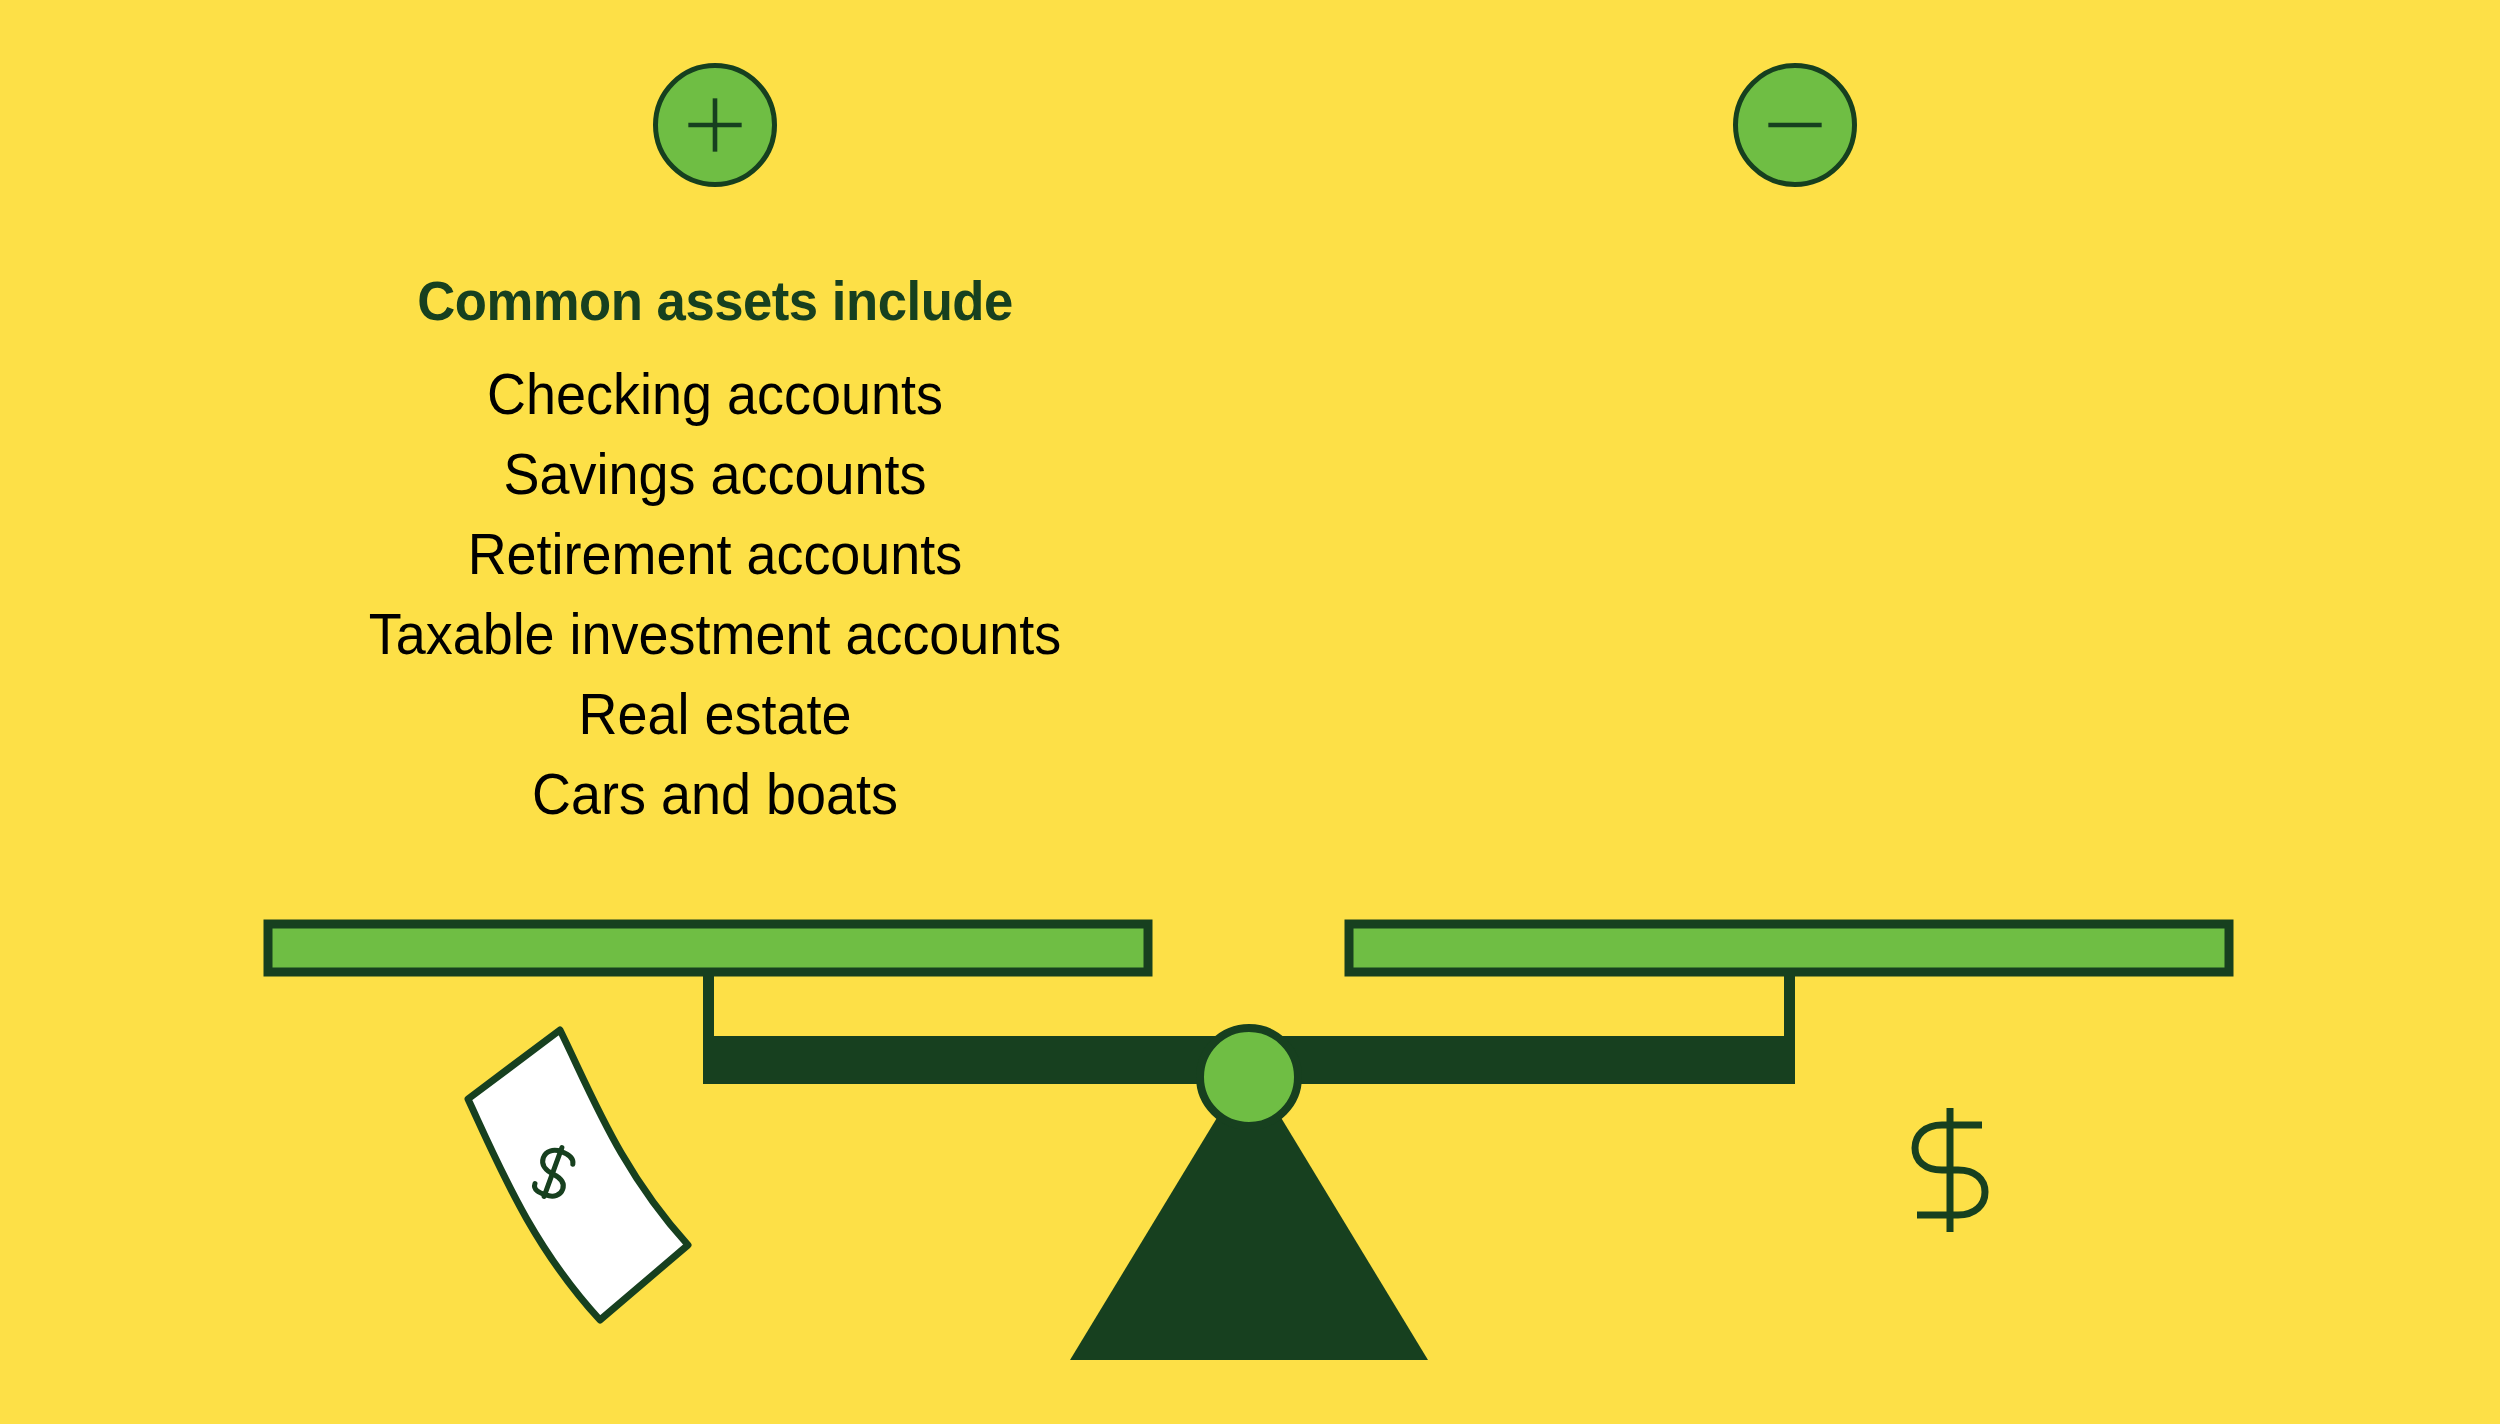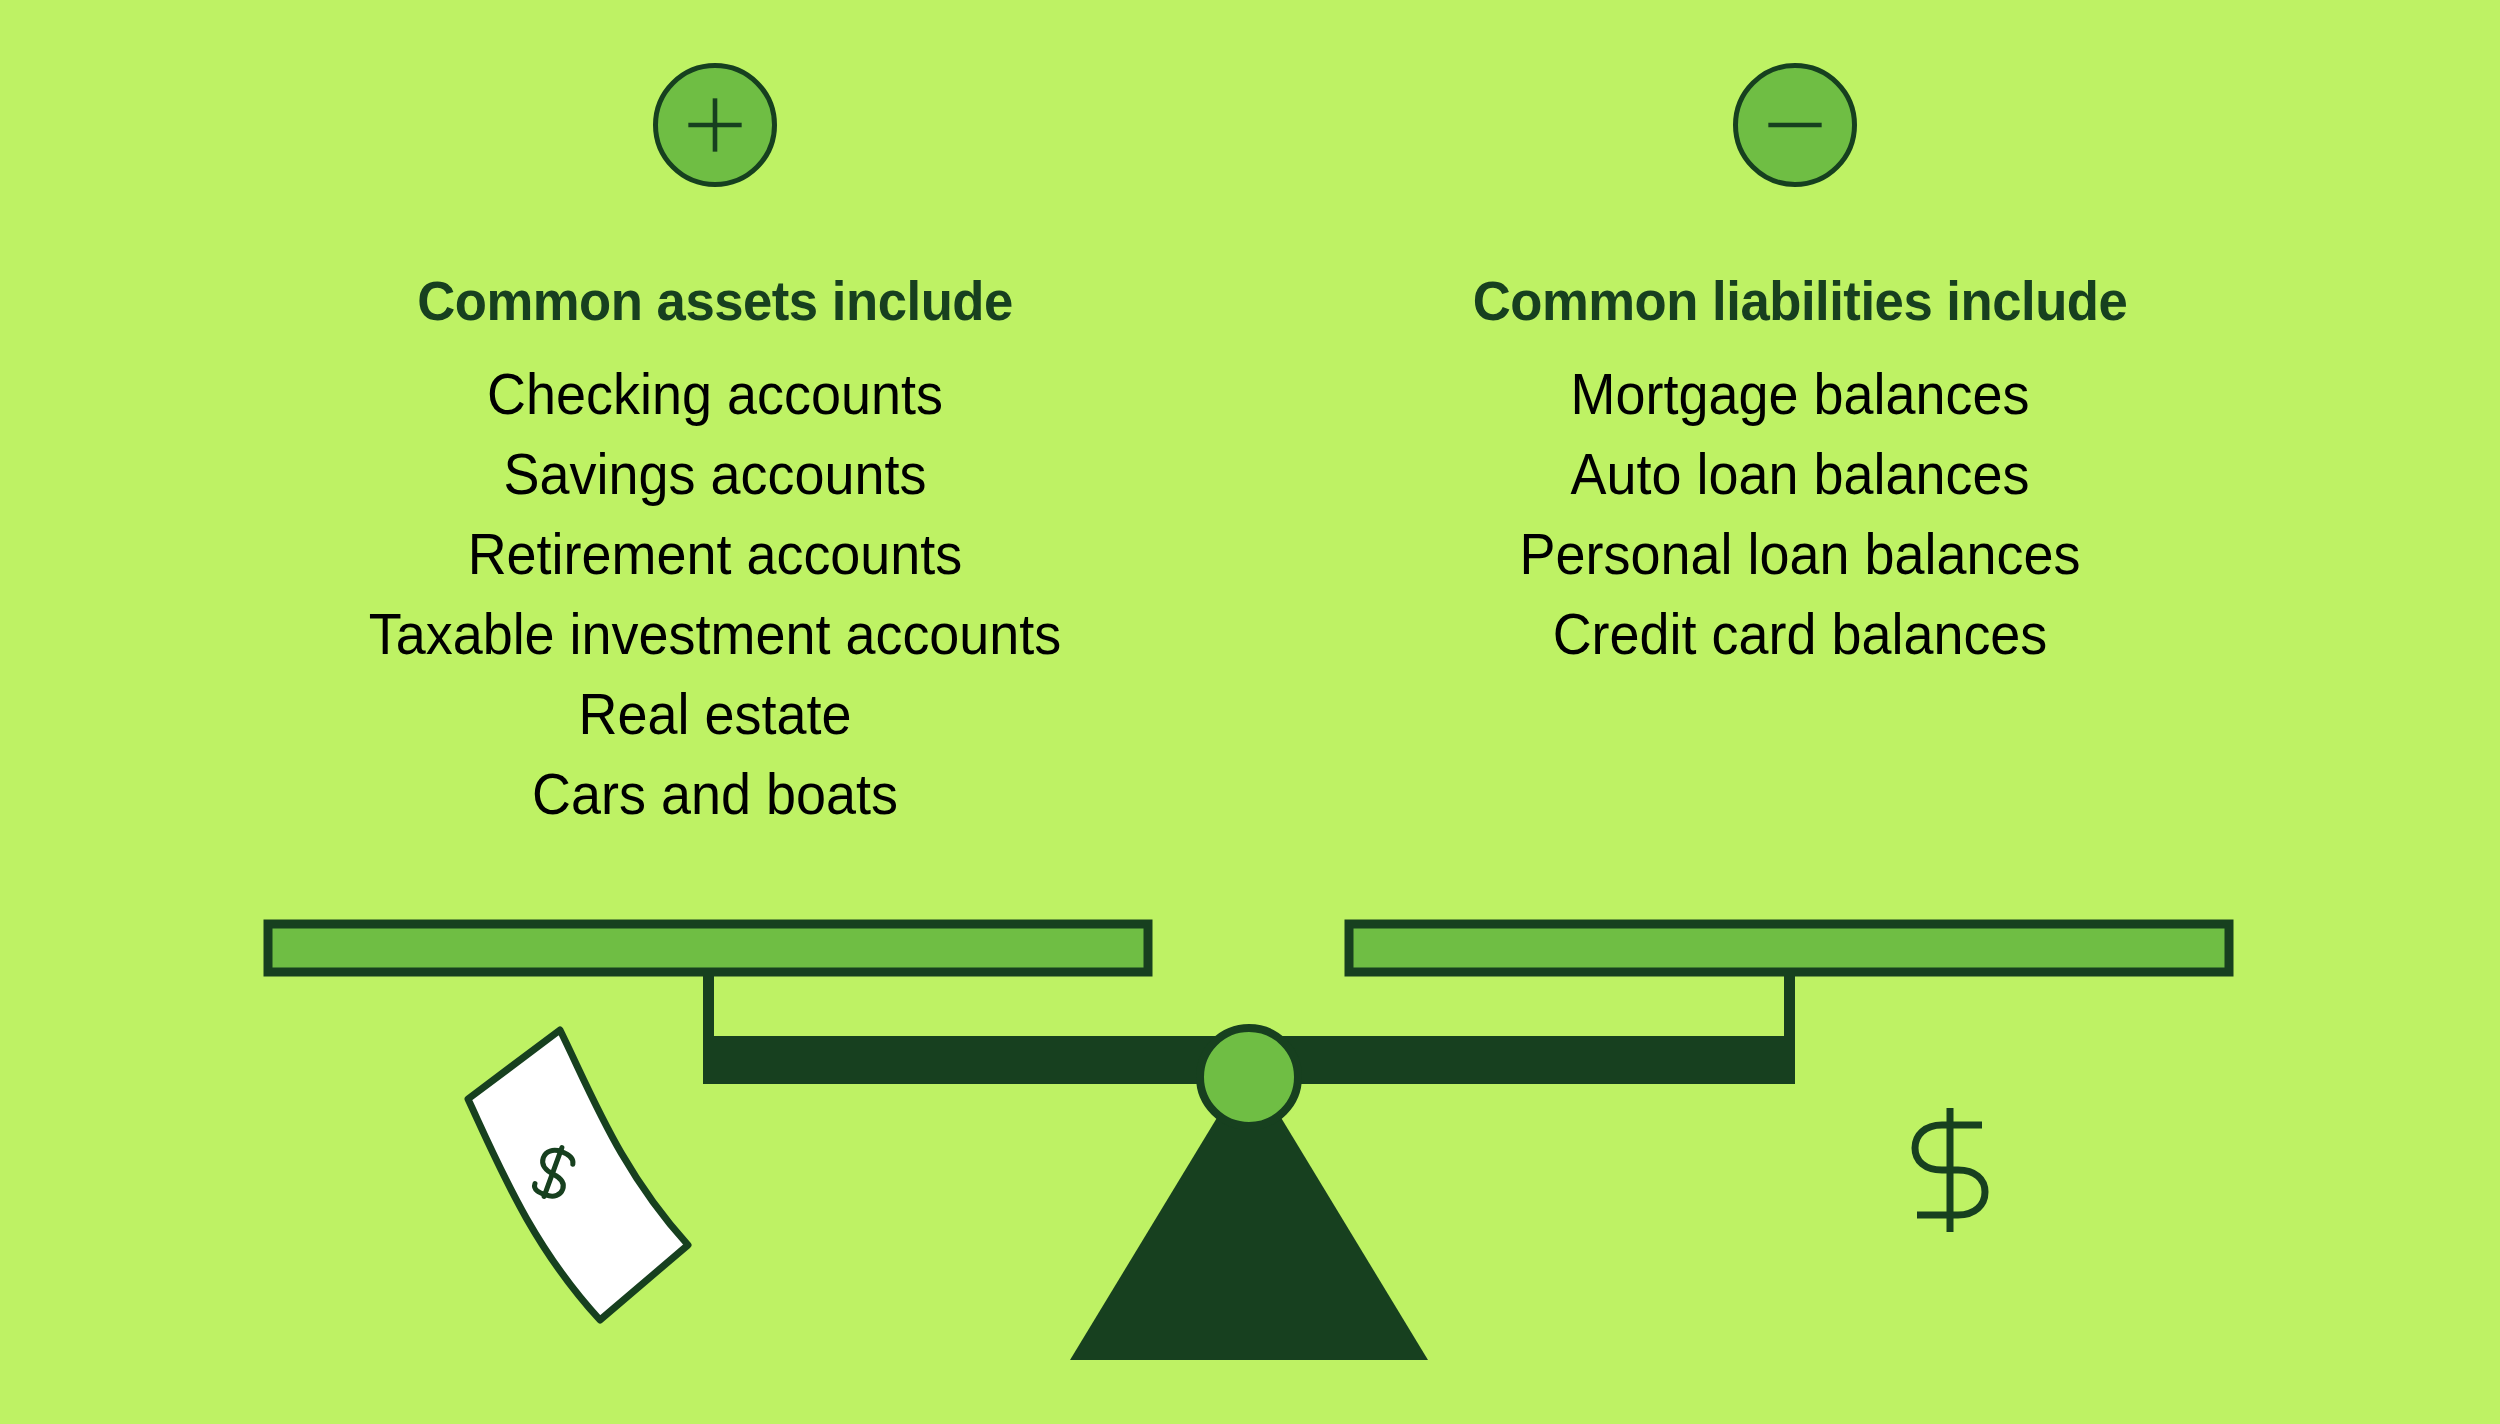--- a/index.html
+++ b/index.html
@@ -7,21 +7,21 @@
     padding: 0;
     background: #ffffff;
   }
   body {
     font-family: "Liberation Sans", sans-serif;
   }
   #canvas {
     position: relative;
     width: 2500px;
     height: 1424px;
-    background: #bef264;
+    background: #fde047;
     overflow: hidden;
   }
 
   
   .badge {
     position: absolute;
     width: 124px;
     height: 124px;
     border-radius: 50%;
     background: #6fbe44;
@@ -100,29 +100,20 @@
     <ul class="col-list">
       <li>Checking accounts</li>
       <li>Savings accounts</li>
       <li>Retirement accounts</li>
       <li>Taxable investment accounts</li>
       <li>Real estate</li>
       <li>Cars and boats</li>
     </ul>
   </div>
 
-  <div class="col col-liabilities">
-    <div class="col-heading">Common liabilities include</div>
-    <ul class="col-list">
-      <li>Mortgage balances</li>
-      <li>Auto loan balances</li>
-      <li>Personal loan balances</li>
-      <li>Credit card balances</li>
-    </ul>
-  </div>
 
   <svg class="scale-svg" viewBox="0 0 2500 1424">
 
     <rect x="268" y="924" width="880" height="48" fill="#6fbe44" stroke="#17401f" stroke-width="9"></rect>
 
     <rect x="1349" y="924" width="880" height="48" fill="#6fbe44" stroke="#17401f" stroke-width="9"></rect>
 
     <rect x="703" y="972" width="11" height="78" fill="#17401f"></rect>
 
     <rect x="1784" y="972" width="11" height="78" fill="#17401f"></rect>

